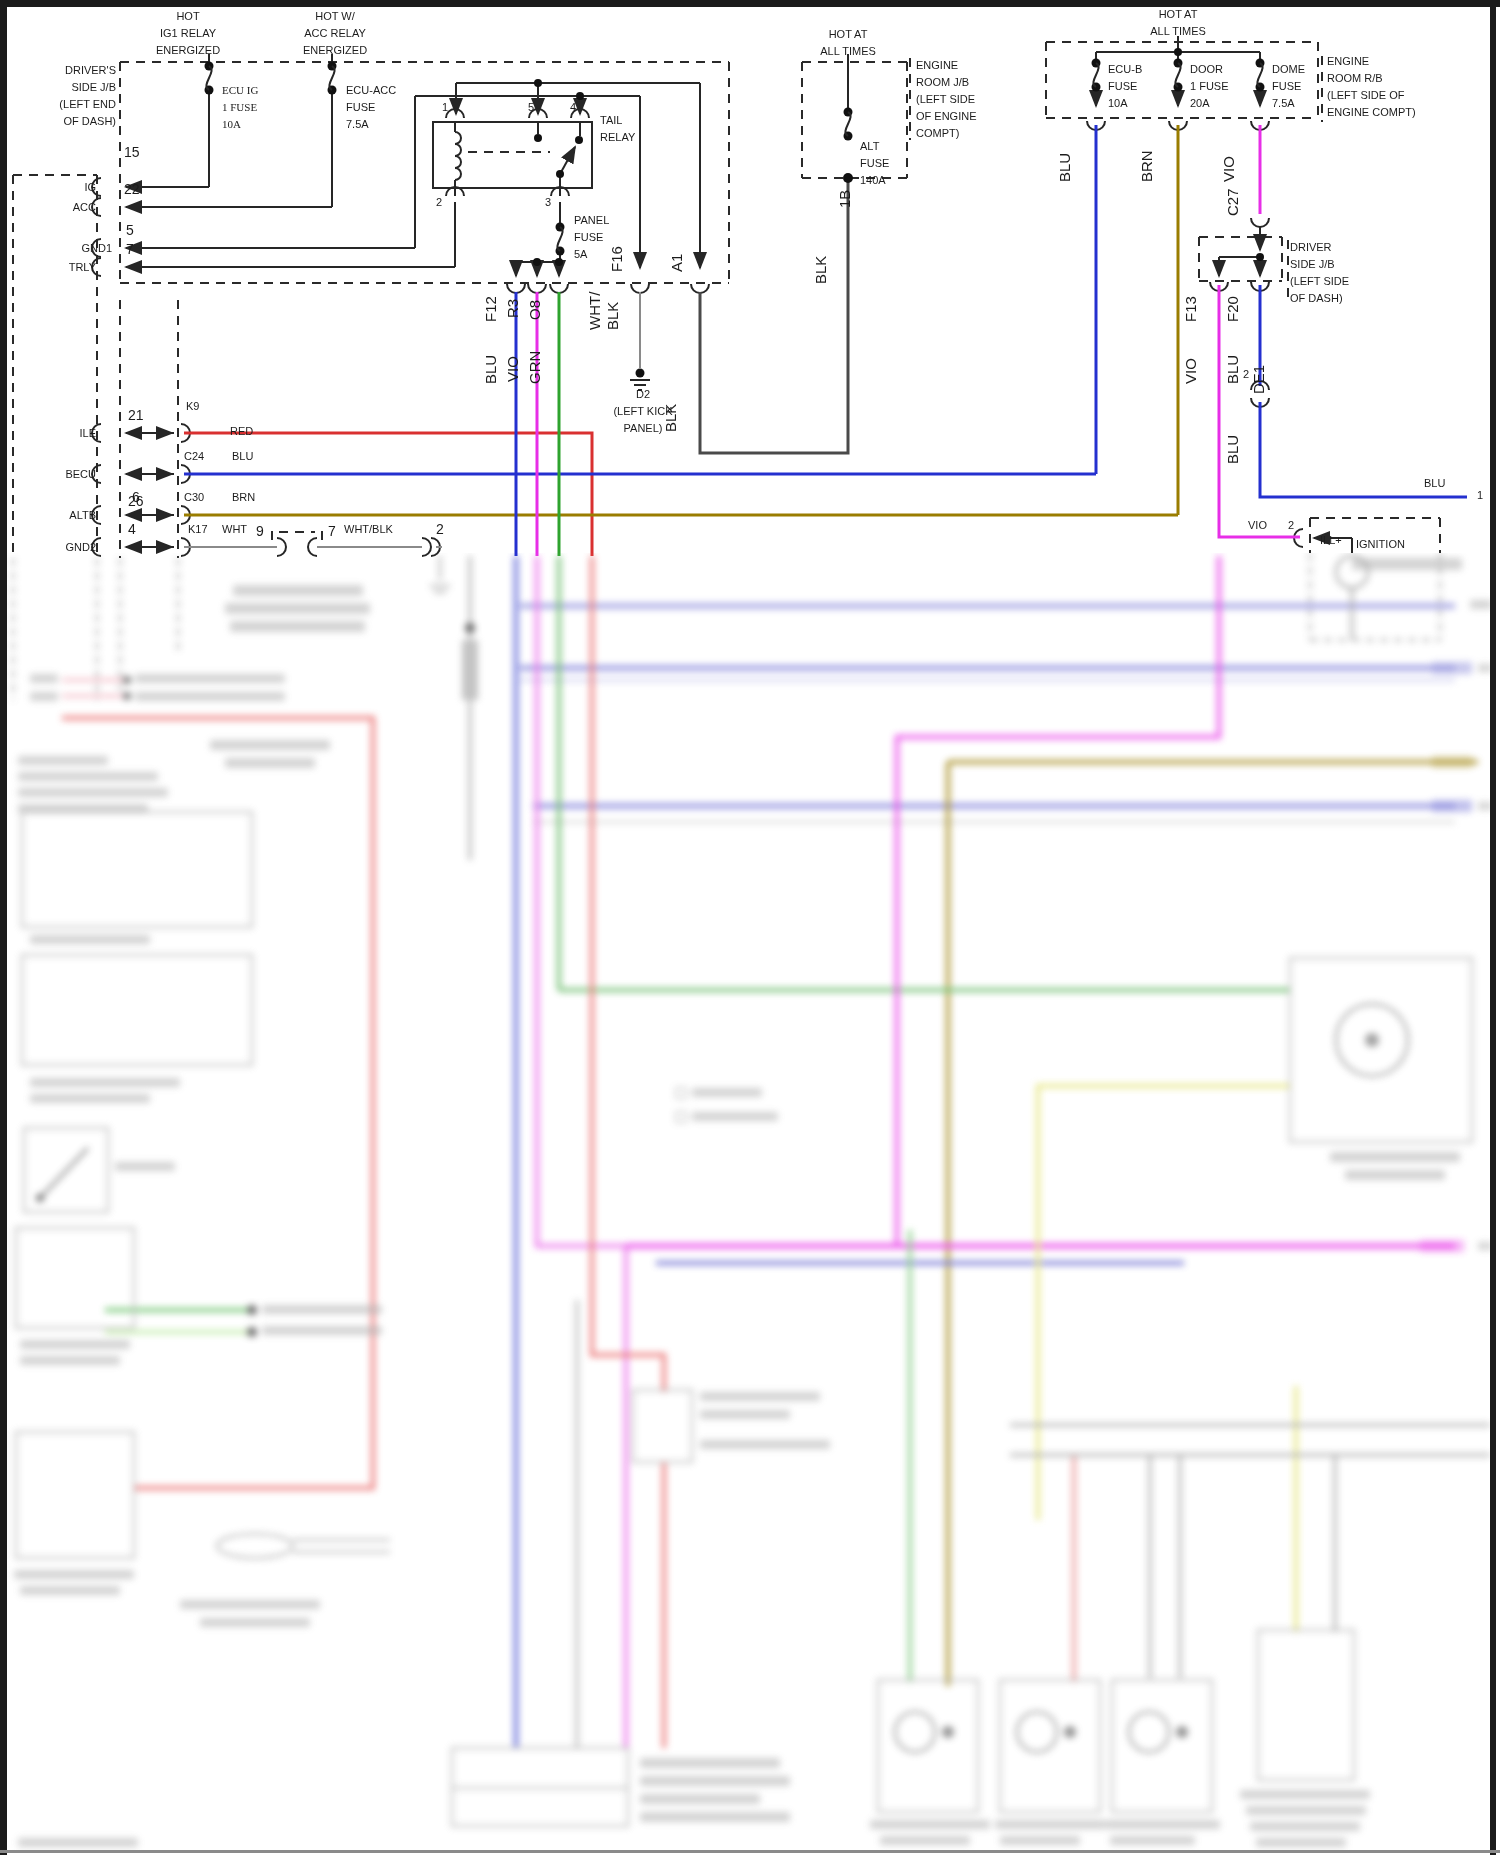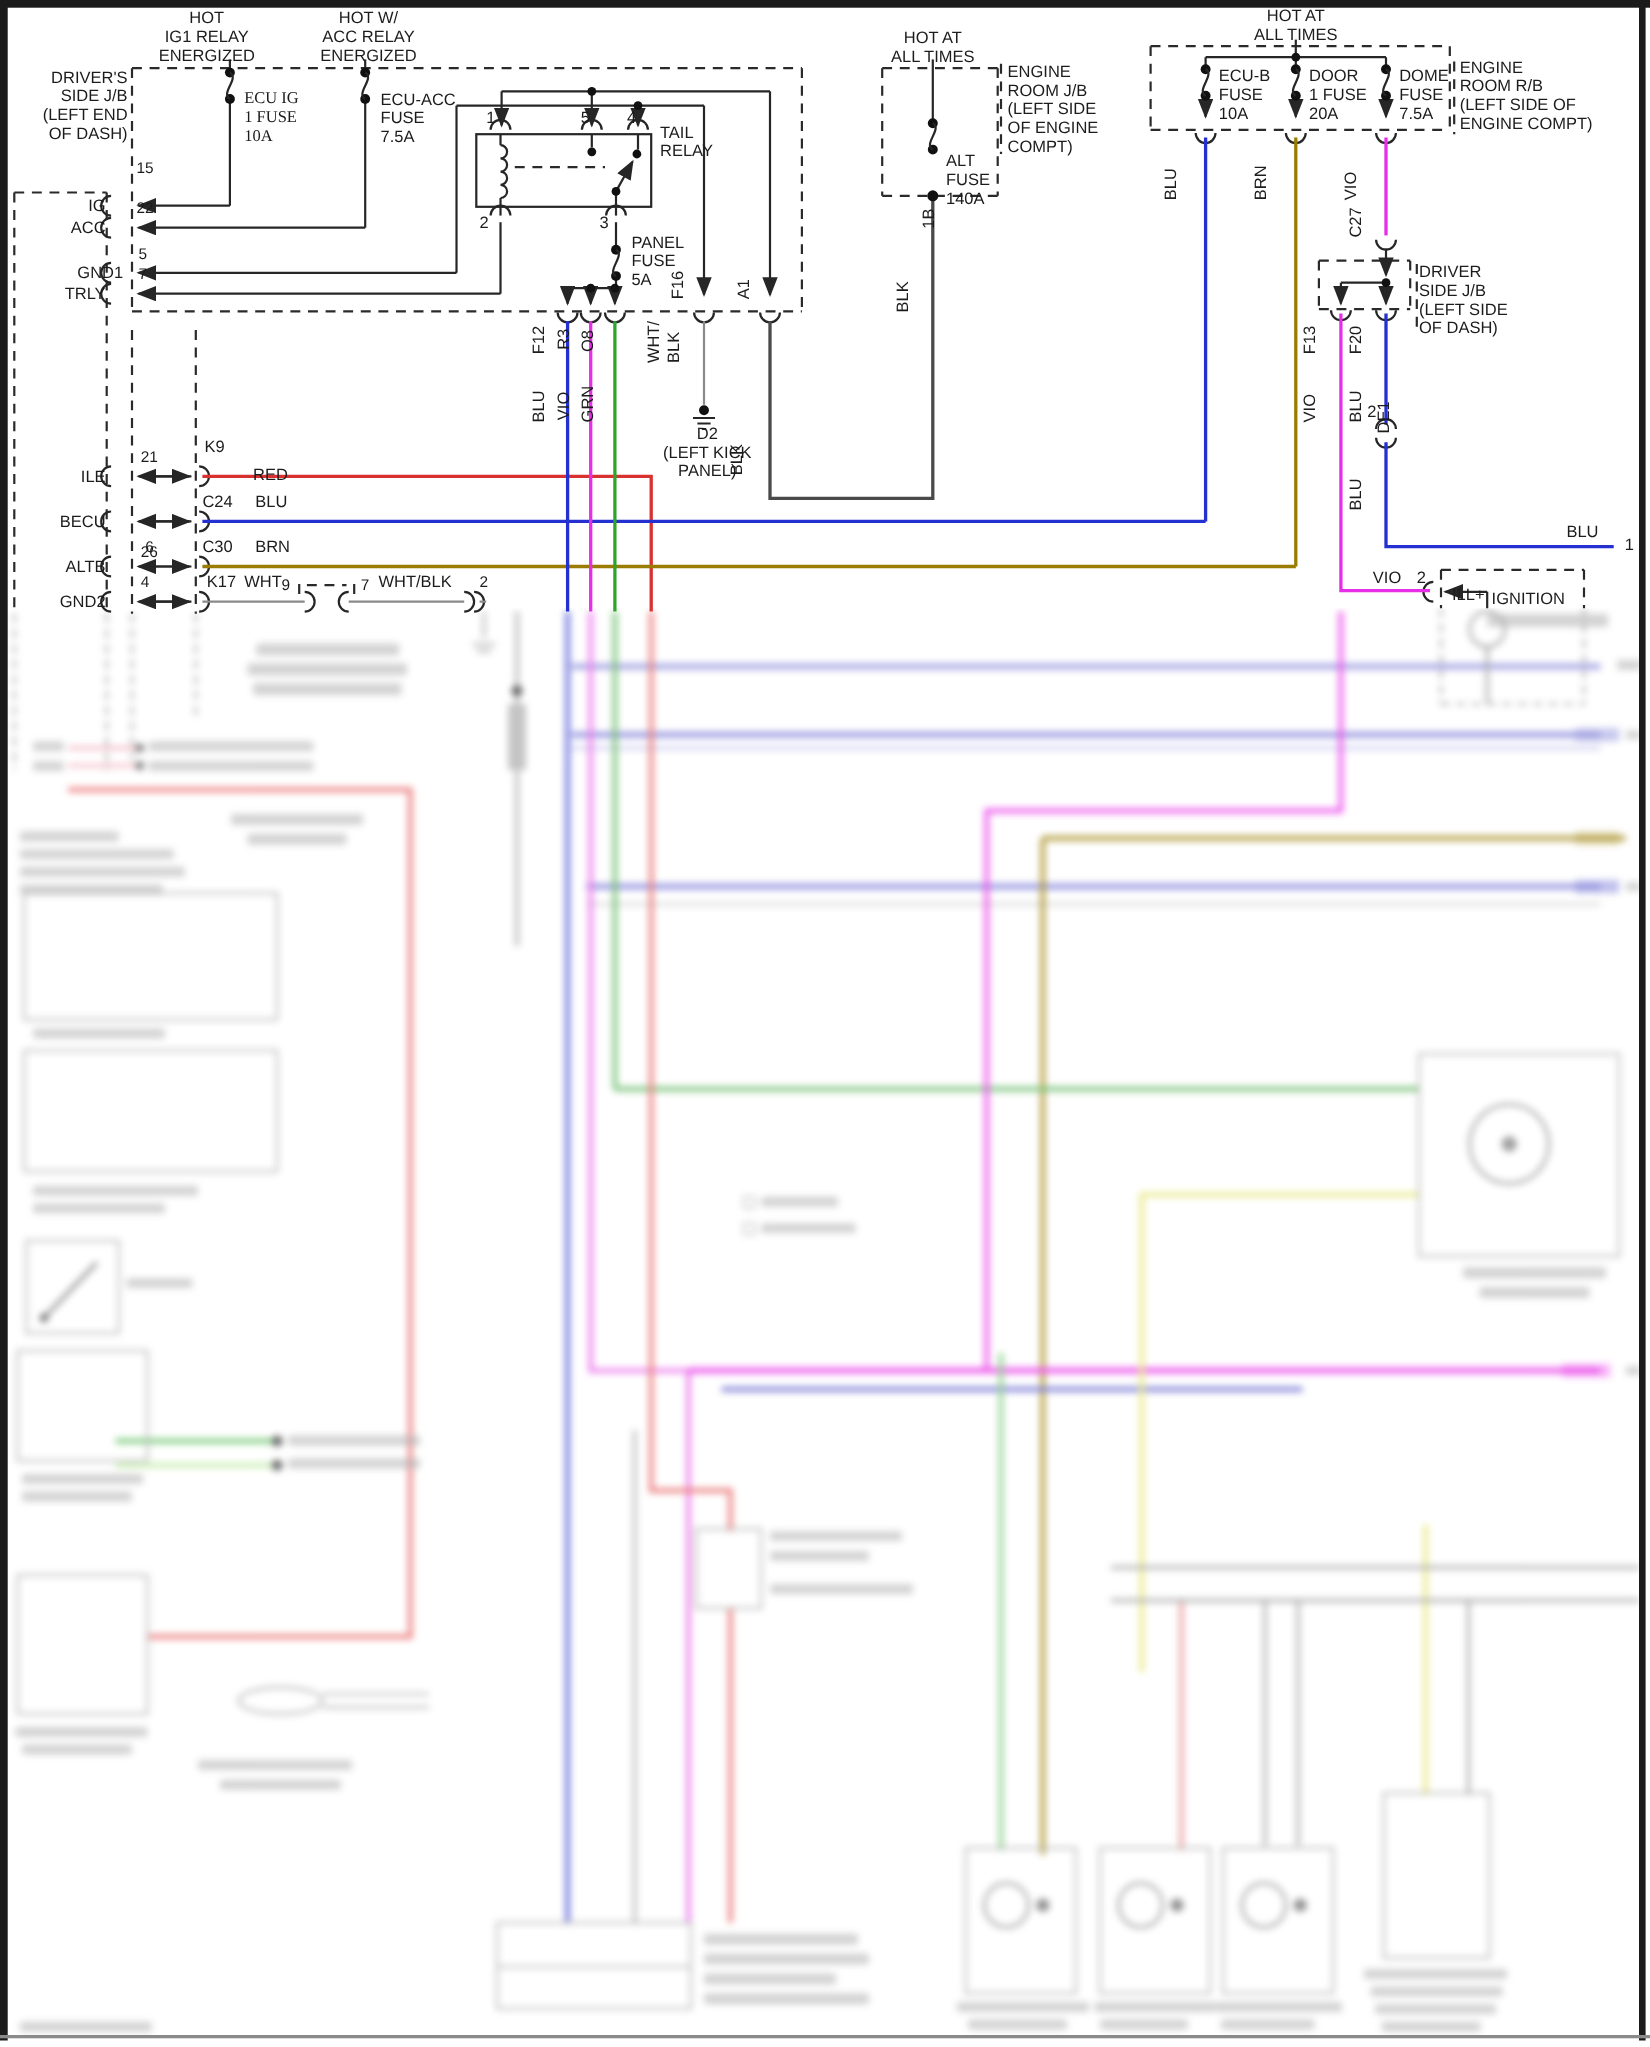--- a/index.html
+++ b/index.html
@@ -1,18 +1,18 @@
 <!DOCTYPE html>
 <html style="--c-red: #d93030; --c-blu: #2430cf; --c-vio: #e72ee7; --c-grn: #2ea32e; --c-brn: #9a7d00; --c-blk: #4a4a4a; --c-wht: #8a8a8a;"><head>
 <meta charset="utf-8">
 <style>
   html,body{margin:0;padding:0;background:#fff;}
   #page{position:relative;width:1500px;height:1861px;background:#fff;overflow:hidden;
         font-family:"Liberation Sans",sans-serif;color:#1c1c1c;}
-  .lbl{position:absolute;font-size:15px;line-height:17px;white-space:pre-line;}
+  .lbl{position:absolute;font-size:11px;line-height:17px;white-space:pre-line;}
   .c{text-align:center;}
   .r{text-align:right;}
   .vt{position:absolute;font-size:15px;line-height:15px;white-space:pre;
       transform:rotate(-90deg);transform-origin:bottom left;}
   .sm{font-size:14px;}
   svg{position:absolute;left:0;top:0;}
   .dash path, .dash line{stroke:#2a2a2a;stroke-width:2;fill:none;stroke-dasharray:9 7;}
   .k path,.k line,.k rect{stroke:#262626;stroke-width:2;fill:none;}
   .cup{stroke:#262626;stroke-width:2;fill:none;}
   .dot{fill:#111;}

